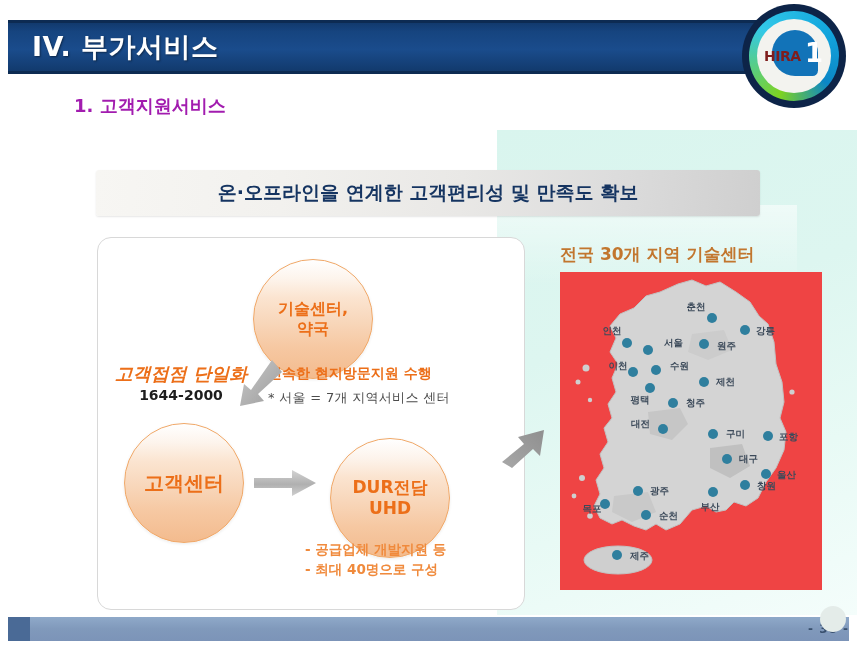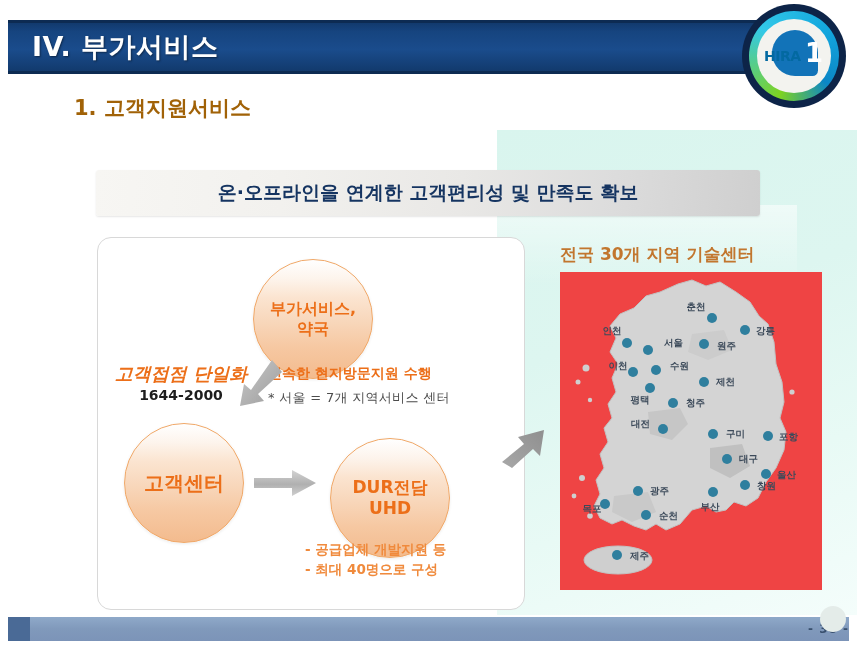--- a/index.html
+++ b/index.html
@@ -78,34 +78,34 @@
     display: flex; align-items: center; justify-content: center;
   }
   .logo-blob {
     position: absolute; left: 30px; top: 26px;
     width: 46px; height: 46px;
     border-radius: 50% 50% 12% 50%;
     background: #1273b8;
   }
   .logo-text {
     position: absolute; left: 22px; top: 44px;
-    color: #0369a1; font-size: 14px; font-weight: bold;
+    color: #7f1d1d; font-size: 14px; font-weight: bold;
     letter-spacing: -0.5px; z-index: 3;
   }
   .logo-one {
     position: absolute; left: 63px; top: 34px;
     color: #ffffff; font-size: 26px; font-weight: bold; z-index: 3;
   }
 
   
   .subtitle {
     position: absolute;
     left: 74px; top: 94px;
-    font-size: 21px; font-weight: bold;
-    color: #a16207;
+    font-size: 18px; font-weight: bold;
+    color: #a21caf;
   }
 
   
   .banner {
     position: absolute;
     left: 96px; top: 170px;
     width: 664px; height: 46px;
     background: linear-gradient(95deg, #f7f6f3 0%, #f2f1ee 28%, #e9e8e6 55%, #dcdcdc 78%, #cfcfcf 100%);
     border-radius: 3px 3px 3px 3px;
     box-shadow: 0 1px 2px rgba(0,0,0,.10);
@@ -245,21 +245,21 @@
   <div class="subtitle">1. 고객지원서비스</div>
 
   <div class="banner">
     <span class="banner-text">온·오프라인을 연계한 고객편리성 및 만족도 확보</span>
   </div>
 
   <div class="diagram-panel"></div>
 
   <div class="circle circle-hospital">
     <span>
-      <span>부가서비스,</span><br>
+      <span>기술센터,</span><br>
       <span>약국</span>
     </span>
   </div>
 
   <div class="circle circle-center">
     <span>고객센터</span>
   </div>
 
   <div class="circle circle-dur">
     <span>

